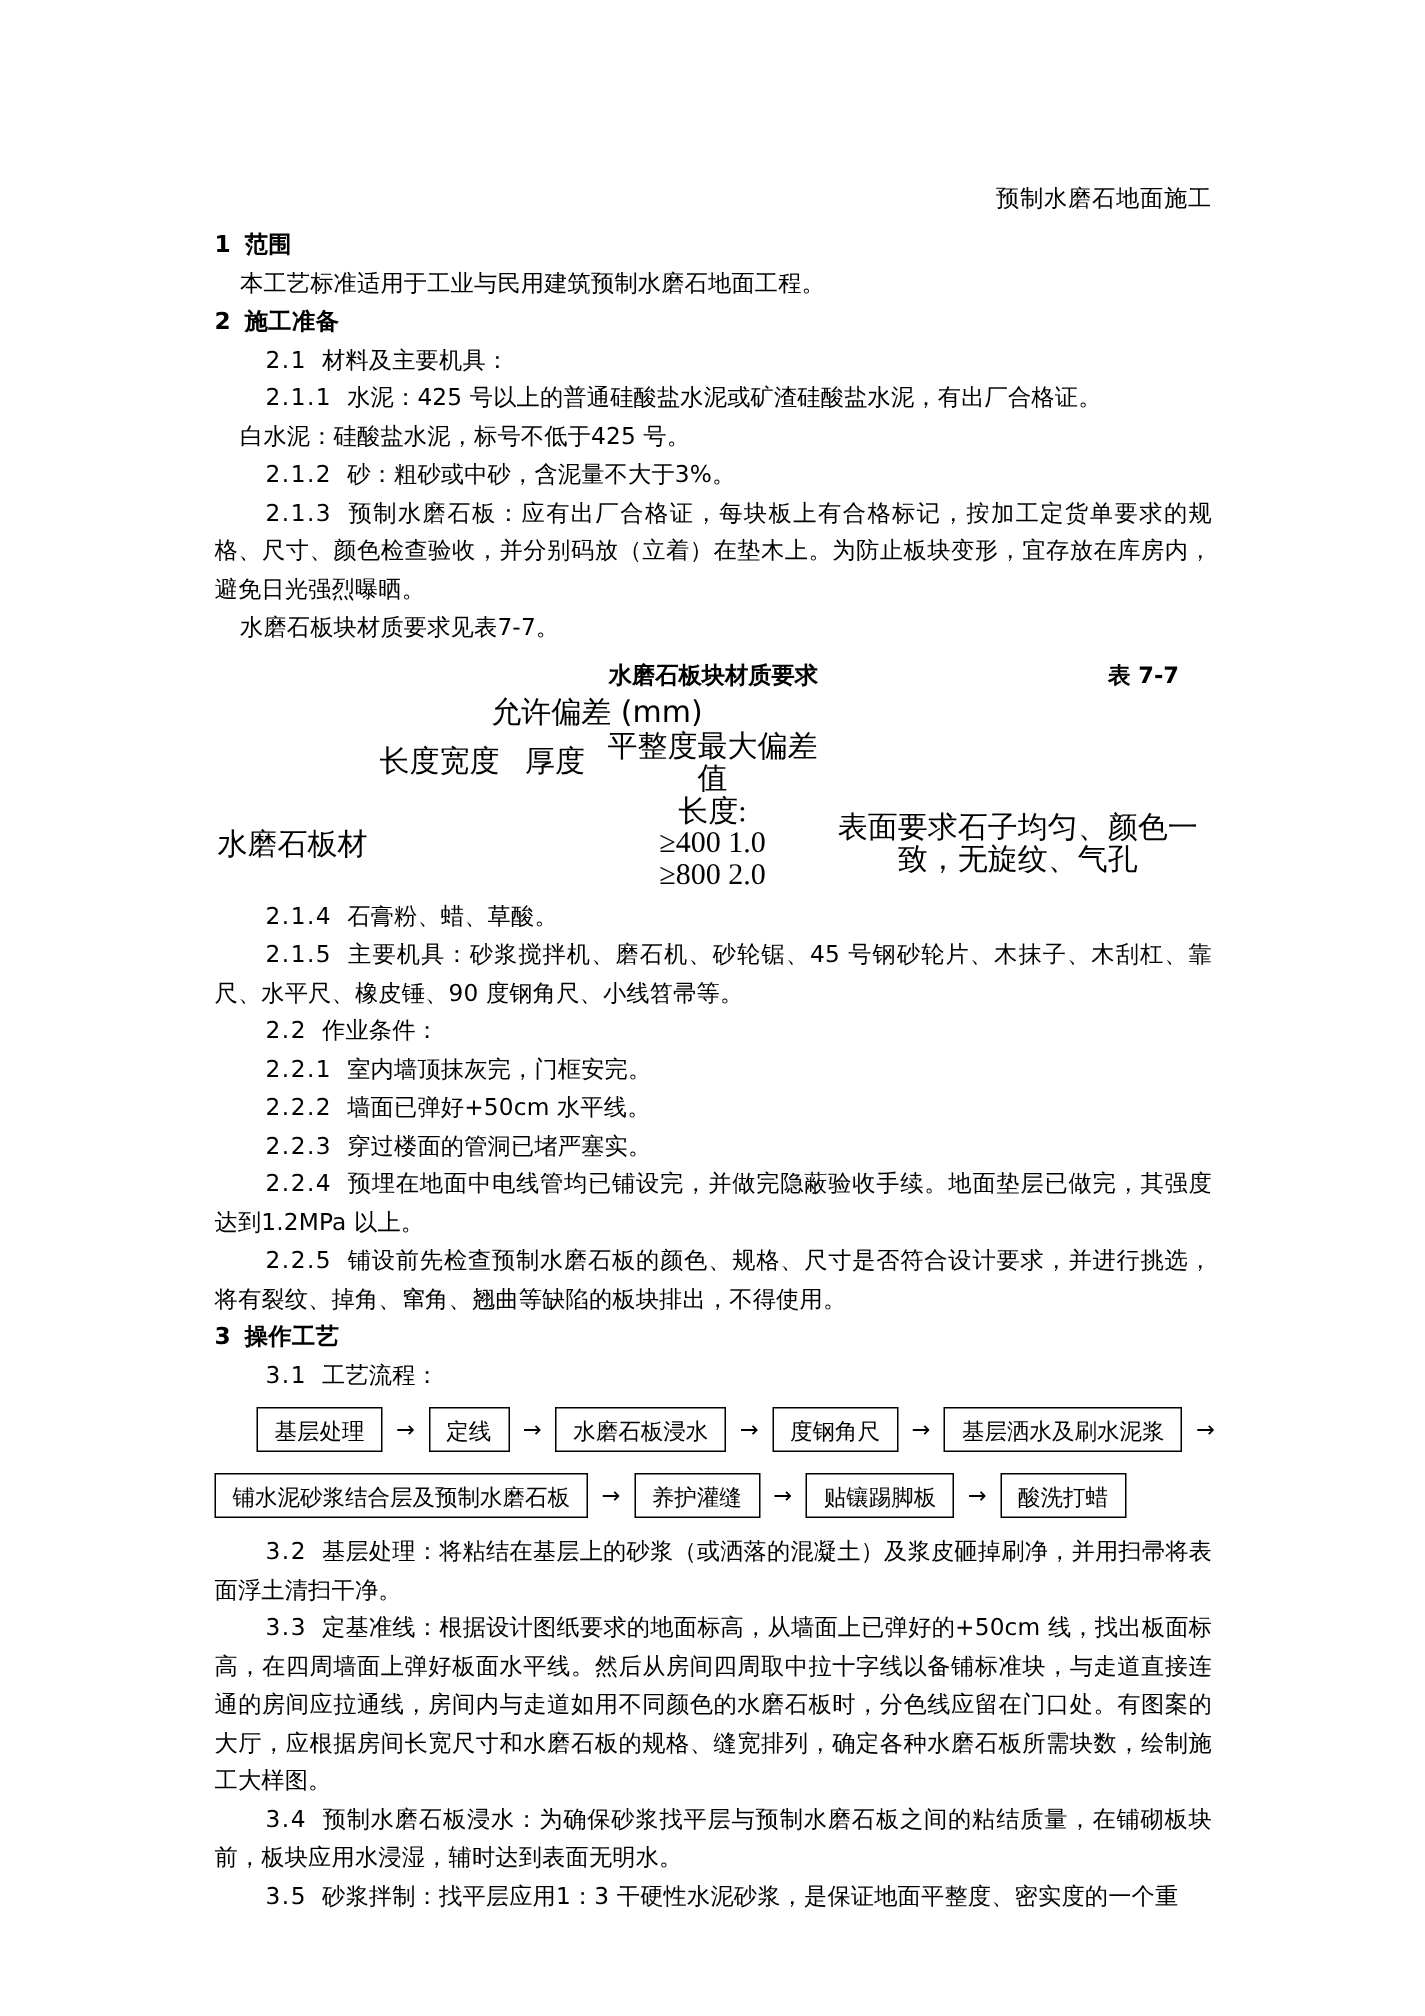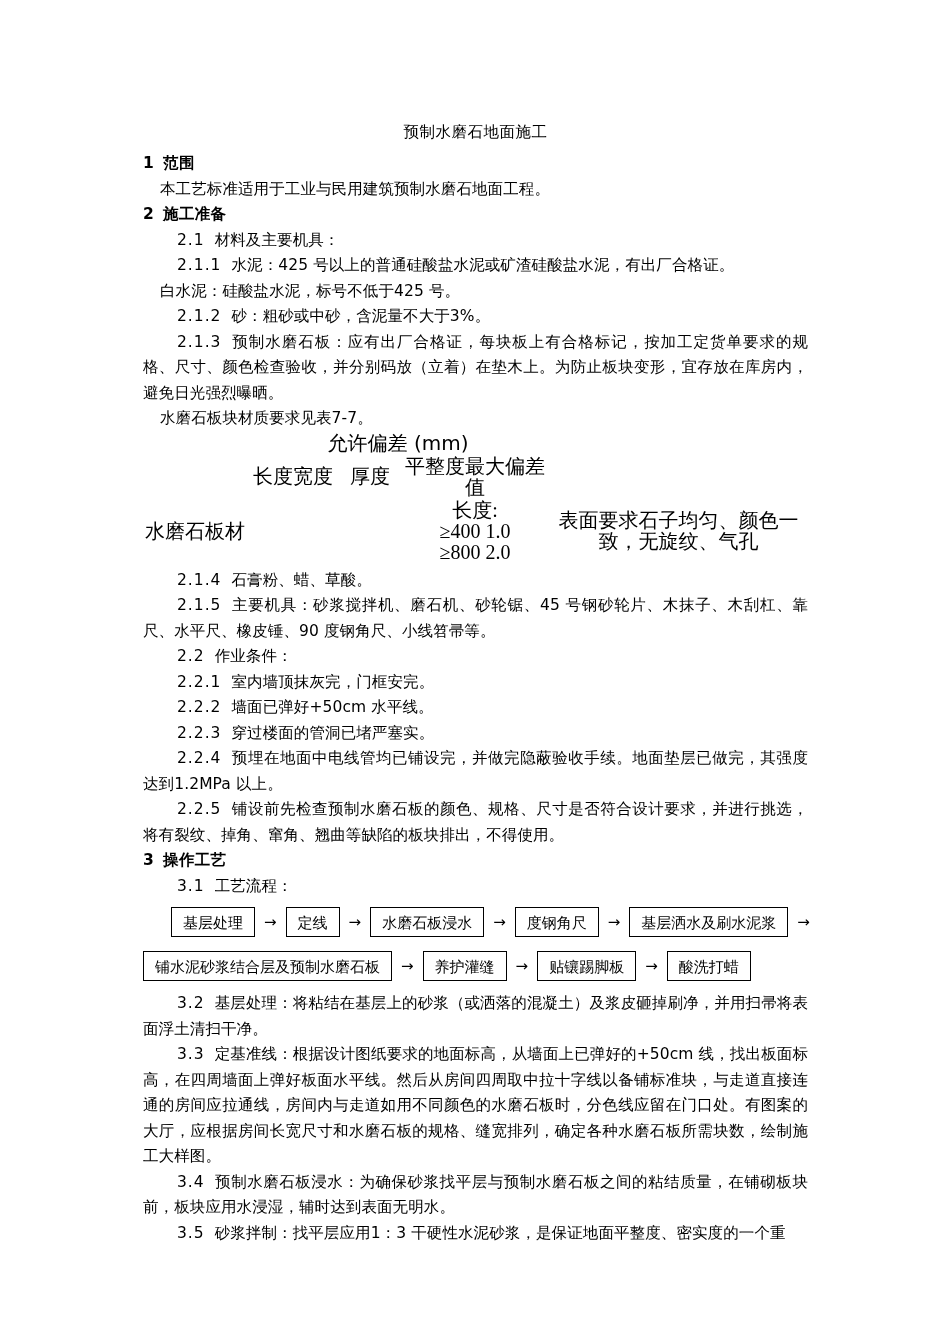--- a/index.html
+++ b/index.html
@@ -23,21 +23,21 @@
     padding: 0;
   }
   .content {
     position: absolute;
     left: 143px;
     top: 118px;
     width: 665px;
   }
 
   .doc-title {
-    text-align: center;
+    text-align: right;
     font-size: 15.5px;
     line-height: 28px;
     letter-spacing: 0.5px;
     margin: 0 0 5px 0;
     font-weight: normal;
   }
 
   .h1 {
     font-size: 15.5px;
     line-height: 25.5px;
@@ -167,20 +167,24 @@
 
     <div class="para indent2">
       <span class="lbl-num-w">2.1.2</span><span>砂：粗砂或中砂，含泥量不大于3%。</span>
     </div>
 
     <div class="para indent2">
       <span class="lbl-num-w">2.1.3</span><span>预制水磨石板：应有出厂合格证，每块板上有合格标记，按加工定货单要求的规格、尺寸、颜色检查验收，并分别码放（立着）在垫木上。为防止板块变形，宜存放在库房内，避免日光强烈曝晒。</span>
     </div>
     <div class="para indent1">水磨石板块材质要求见表7-7。</div>
 
+    <div class="tbl-caption-row">
+      <div class="tbl-caption">水磨石板块材质要求</div>
+      <div class="tbl-number">表 7-7</div>
+    </div>
 
     <table class="spec">
       <colgroup>
         <col style="width:104px">
         <col style="width:92px">
         <col style="width:62px">
         <col style="width:148px">
         <col style="width:259px">
       </colgroup>
       <tbody>

